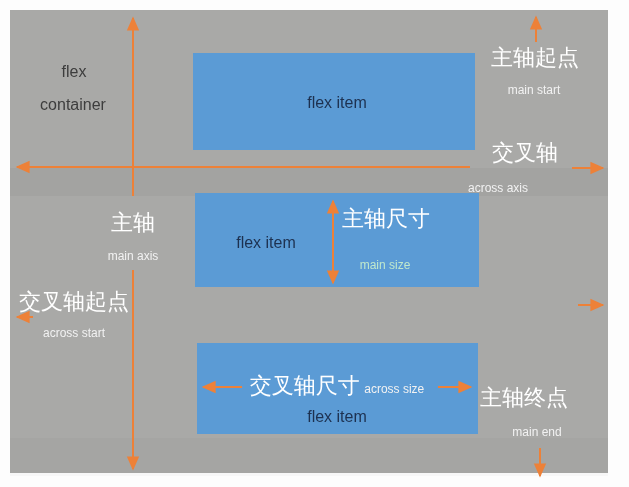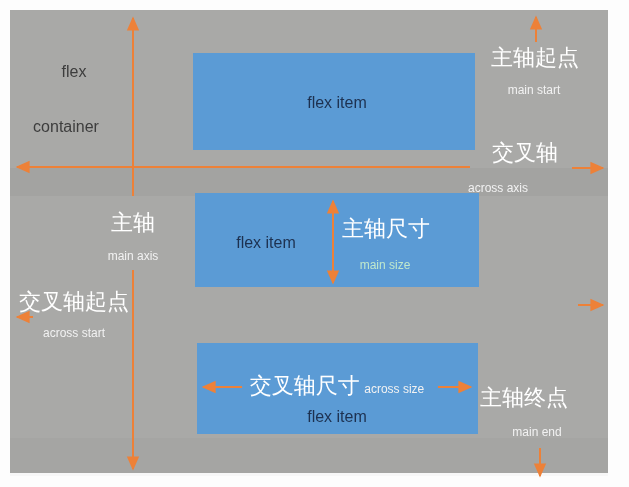--- a/index.html
+++ b/index.html
@@ -72,39 +72,39 @@
     <line x1="536" y1="42" x2="536" y2="17" marker-end="url(#ah)"></line>
     <line x1="578" y1="305" x2="603" y2="305" marker-end="url(#ah)"></line>
     <line x1="33" y1="317" x2="17" y2="317" marker-end="url(#ah)"></line>
     <line x1="540" y1="448" x2="540" y2="476" marker-end="url(#ah)"></line>
     <line x1="333" y1="201" x2="333" y2="283" marker-start="url(#ah)" marker-end="url(#ah)"></line>
     <line x1="242" y1="387" x2="203" y2="387" marker-end="url(#ah)"></line>
     <line x1="438" y1="387" x2="471" y2="387" marker-end="url(#ah)"></line>
   </svg>
 
   <div class="lbl dark" style="left:74px;top:72px;">flex</div>
-  <div class="lbl dark" style="left:66px;top:105px;margin-top:22px;">container</div>
+  <div class="lbl dark" style="left:73px;top:105px;">container</div>
 
   <div class="lbl item-lbl" style="left:337px;top:103px;">flex item</div>
   <div class="lbl item-lbl" style="left:266px;top:243px;">flex item</div>
   <div class="lbl item-lbl" style="left:337px;top:417px;">flex item</div>
 
   <div class="lbl zh" style="left:535px;top:58px;">主轴起点</div>
   <div class="lbl en" style="left:534px;top:90px;">main start</div>
 
   <div class="lbl zh" style="left:525px;top:153px;">交叉轴</div>
   <div class="lbl en" style="left:498px;top:188px;">across axis</div>
 
   <div class="lbl zh" style="left:133px;top:223px;">主轴</div>
   <div class="lbl en" style="left:133px;top:256px;text-align:right;">main axis</div>
 
   <div class="lbl zh" style="left:74px;top:302px;">交叉轴起点</div>
   <div class="lbl en" style="left:74px;top:333px;">across start</div>
 
-  <div class="lbl zh" style="left:386px;top:231px;font-family:Liberation Mono, monospace;">主轴尺寸</div>
+  <div class="lbl zh" style="left:386px;top:219px;">主轴尺寸</div>
   <div class="lbl en green" style="left:385px;top:265px;">main size</div>
 
 
   <div class="lbl" style="left:337px;top:386px;">
     <span class="zh">交叉轴尺寸</span>
     <span class="en">across size</span>
   </div>
 
   <div class="lbl zh" style="left:524px;top:398px;text-align:center;">主轴终点</div>
   <div class="lbl en" style="left:537px;top:432px;">main end</div>

